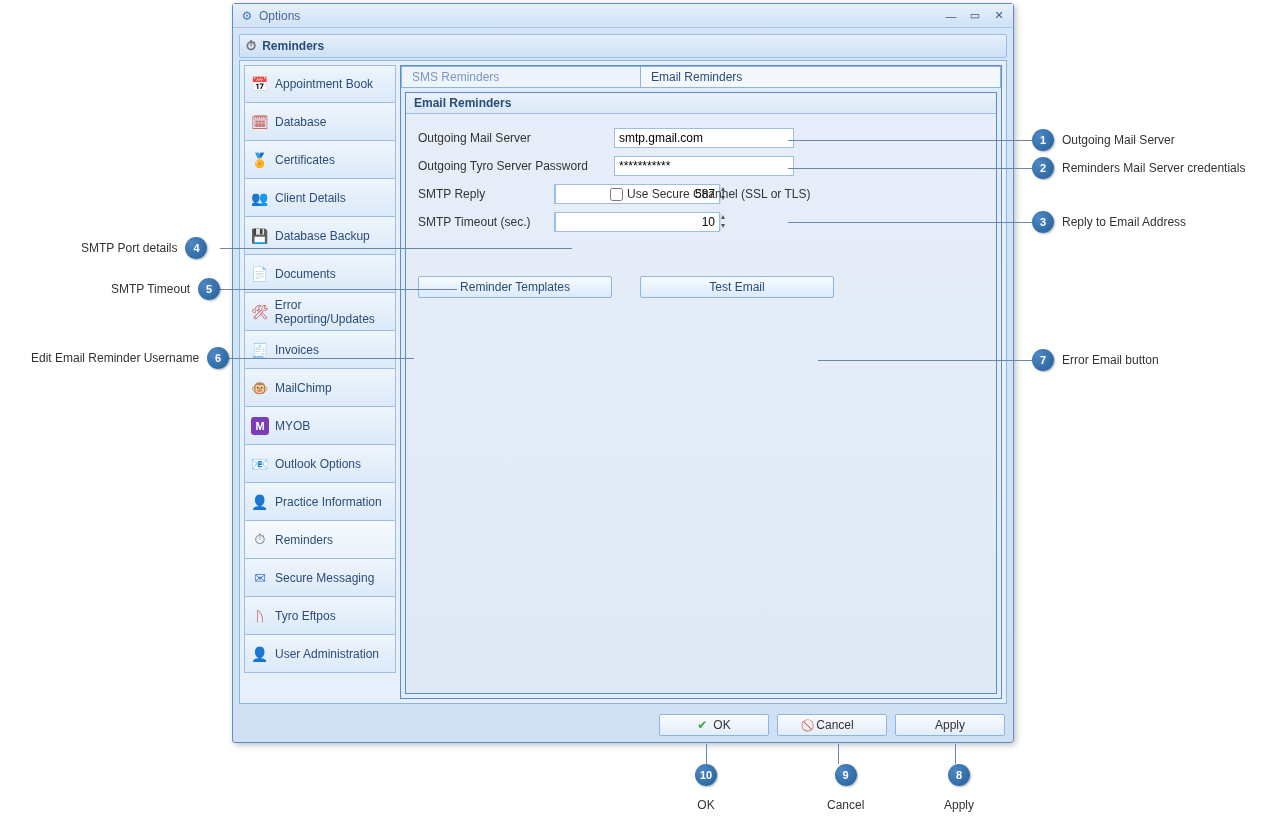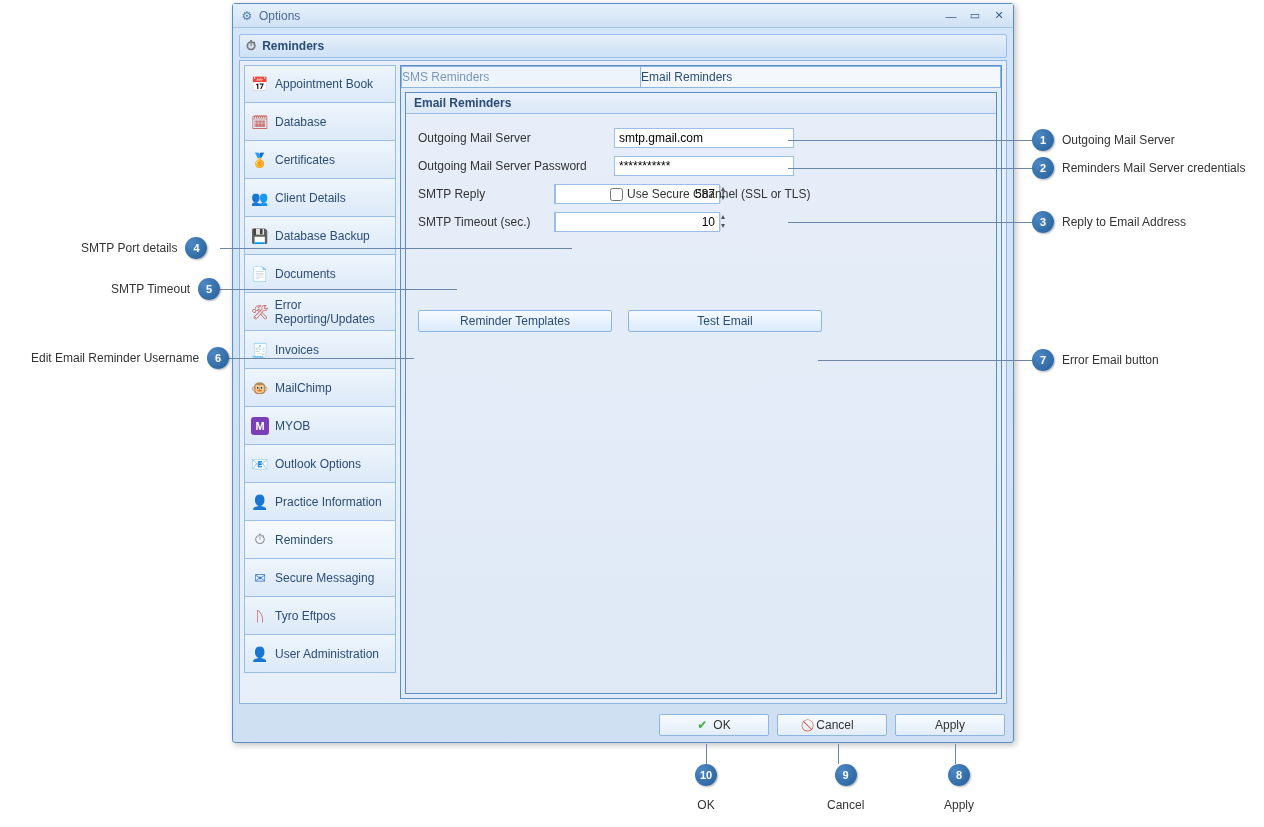--- a/index.html
+++ b/index.html
@@ -82,21 +82,21 @@
     position:absolute; left:160px; right:4px; top:4px; bottom:4px;
     border:1px solid #5b8ec7;
     background:#e2ecf8;
   }
   .tabrow { height:22px; display:flex; background:#e2ecf8; }
   .tab {
     border:1px solid #8db5e2;
     background:#edf4fc;
     color:#2a4d77;
     display:flex; align-items:center; justify-content:flex-start;
-    padding:0 0;
+    padding:0 10px;
     cursor:pointer;
     height:22px;
   }
   .tab.first { width: 240px; border-right:1px solid #8db5e2; }
   .tab.second { flex:1; background:#f4f8fd; border-left:none; }
   .tab.inactive { color:#7a97bd; }
 
   .panel {
     position:absolute; left:4px; right:4px; top:26px; bottom:4px;
     border:1px solid #5b8ec7;
@@ -123,21 +123,21 @@
   .spin .arrows span { height:9px; font-size:8px; line-height:8px; text-align:center; color:#555; cursor:pointer; border-left:1px solid #c8d8ee;}
   .chkrow { margin-left:14px; display:flex; align-items:center; gap:4px; }
   .pbtn {
     width:194px; height:22px;
     background:linear-gradient(to bottom,#f6fbff 0%, #dbeafc 100%);
     border:1px solid #8db5e2;
     color:#2a4d77;
     display:flex; align-items:center; justify-content:center;
     cursor:pointer; border-radius:2px;
   }
-  .pbtn-row { display:flex; gap:16px; margin-top:74px; }
+  .pbtn-row { display:flex; gap:28px; margin-top:40px; }
 
   .dlg-btns {
     position:absolute; right:8px; bottom:6px;
     display:flex; gap:8px;
   }
   .dlg-btn {
     width:110px; height:22px;
     background:linear-gradient(to bottom,#f8fbff 0%, #e2edfa 100%);
     border:1px solid #8db5e2;
     display:flex; align-items:center; justify-content:center;
@@ -269,21 +269,21 @@
 
       <div class="panel">
         <div class="panel-head">Email Reminders</div>
         <div class="form">
 
           <div class="row">
             <label>Outgoing Mail Server</label>
             <input type="text" value="smtp.gmail.com" style="">
           </div>
           <div class="row">
-            <label>Outgoing Mail Server Password</label>
+            <label>Outgoing Tyro Server Password</label>
             <input type="text" value="***********" style="">
           </div>
           <div class="row">
             <label style="width:136px">SMTP Reply</label>
             <div class="spin">
               <input type="text" value="587" style="">
               <div class="arrows">
                   <span>▴</span>
                   <span>▾</span>
                 </div>

